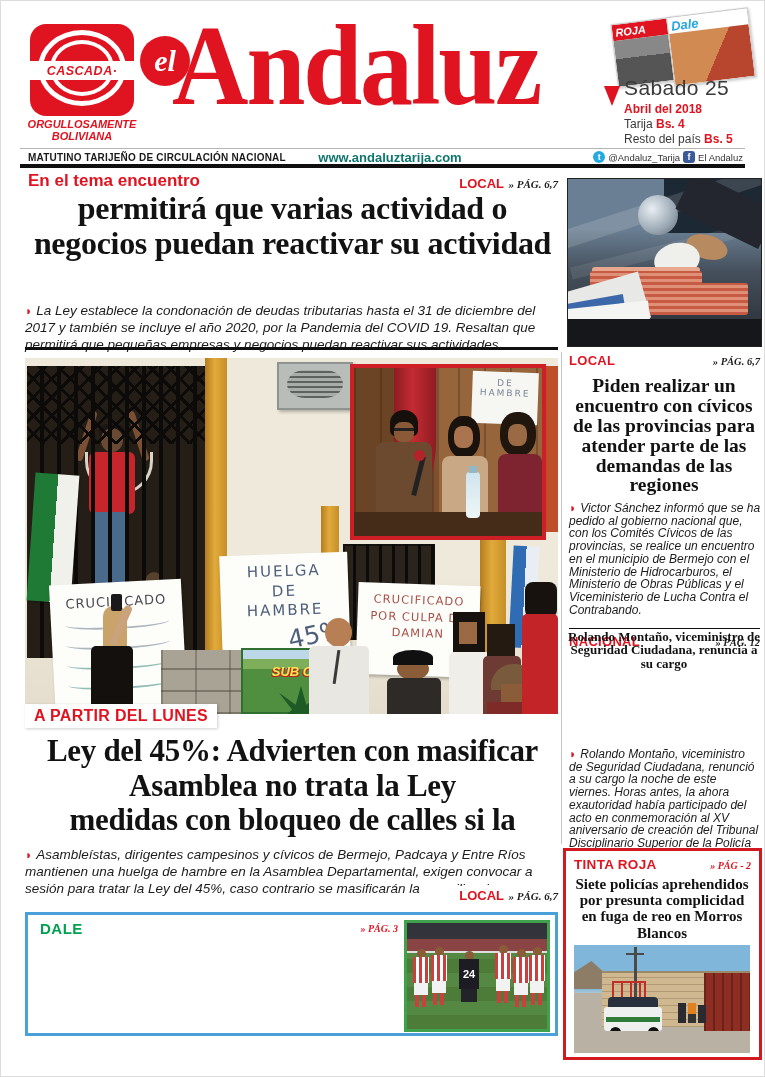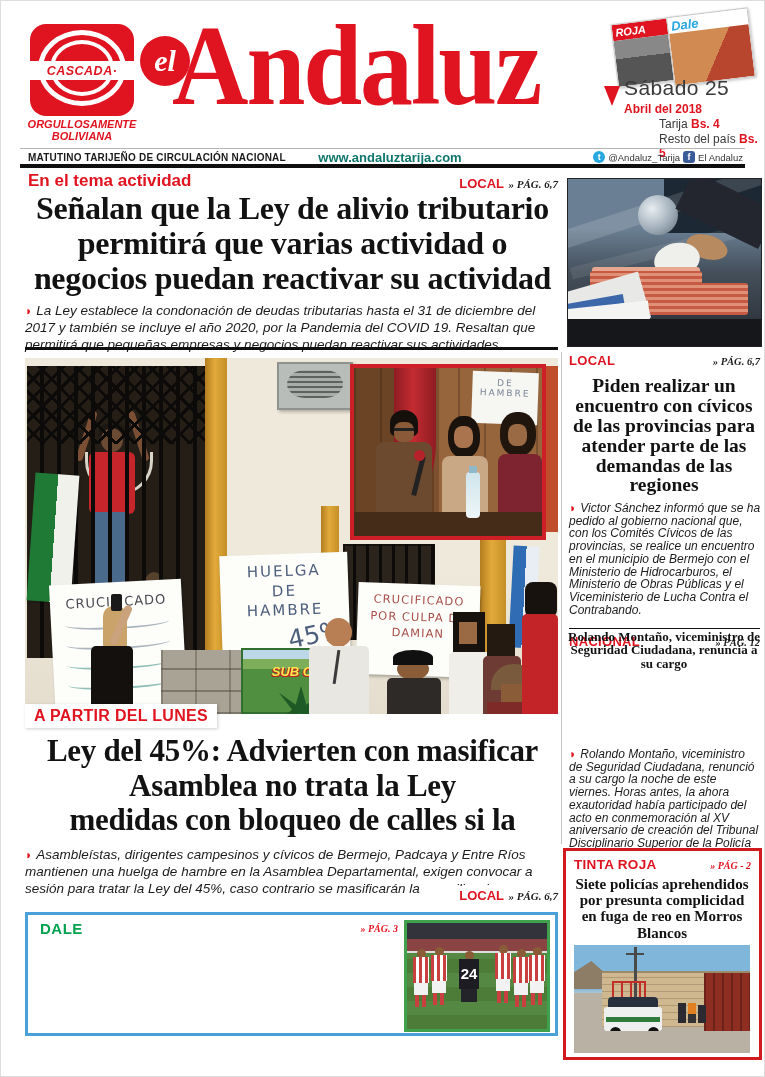--- a/index.html
+++ b/index.html
@@ -29,21 +29,21 @@
   .insert-dale{left:58px;top:0;width:80px;height:68px;transform:rotate(-7deg);}
   .insert-head{height:16px;display:flex;align-items:center;padding-left:3px;font-weight:bold;font-style:italic;}
   .insert-head.roja{color:#fff;background:#e01420;font-size:11px;}
   .insert-head.dale{color:#2aa7df;font-size:13px;background:#fff;}
   .insert-body-roja{height:46px;background:linear-gradient(180deg,#888 0 40%,#555 40% 100%);}
   .insert-body-dale{height:52px;background:linear-gradient(120deg,#d08a52 0 55%,#b8452e 55% 100%);}
   .ribbon{left:604px;top:86px;width:16px;height:20px;background:#e01420;clip-path:polygon(0 0,100% 0,50% 100%);}
   .dateblock{left:624px;top:76px;width:140px;color:#3a3a3a;}
   .date-day{font-size:21px;letter-spacing:.4px;}
   .date-month{font-size:12px;font-weight:bold;color:#e01420;margin-top:2px;}
-  .price{font-size:12px;margin-top:1px;margin-left:35px;}
+  .price{font-size:12px;margin-top:1px;}
   .price b{color:#e01420;}
   .thin-rule{left:20px;top:148px;width:725px;height:1px;background:#b5b5b5;}
   .info-row{left:20px;top:151px;width:725px;height:14px;font-size:10px;color:#1a1a1a;}
   .slogan{position:absolute;left:8px;top:1px;font-weight:bold;letter-spacing:.2px;}
   .website{position:absolute;left:270px;width:200px;text-align:center;top:-1px;
            color:#0f766e;font-weight:bold;font-size:13px;}
   .socials{position:absolute;right:2px;top:0;display:flex;align-items:center;gap:3px;font-size:9.5px;color:#333;}
   .soc-icon{width:12px;height:12px;border-radius:3px;display:flex;align-items:center;justify-content:center;
             color:#fff;font-weight:bold;font-size:9px;}
   .tw{background:#28a8e0;border-radius:50%;}
@@ -207,21 +207,21 @@
   .sc-wall{position:absolute;left:0;top:16px;width:100%;height:12px;background:#8a4444;}
   .sc-rail{position:absolute;left:0;top:28px;width:100%;height:2px;background:#ddd;}
   .player{position:absolute;}
   .pl-head{position:absolute;left:4px;top:0;width:9px;height:9px;background:#8a5c38;border-radius:50%;}
   .pl-torso{position:absolute;left:0;top:8px;width:16px;height:26px;
             background:repeating-linear-gradient(90deg,#c94040 0 3px,#fff 3px 6px);}
   .pl-shorts{position:absolute;left:1px;top:34px;width:14px;height:12px;background:#f2f2f2;}
   .pl-socks{position:absolute;left:2px;top:46px;width:4px;height:12px;background:#c94040;}
   .pl-socks.r2{left:9px;}
   .pl24-torso{position:absolute;left:0;top:8px;width:20px;height:30px;background:#1c1c22;color:#fff;
-            font-weight:bold;font-size:15px;text-align:center;line-height:30px;}
+            font-weight:bold;font-size:11px;text-align:center;line-height:30px;}
   .pl24-shorts{position:absolute;left:2px;top:38px;width:16px;height:13px;background:#23232a;}
 
   
   .vline{left:561px;top:352px;width:1px;height:492px;background:#c4c4c4;}
   .rc-header{width:191px;display:flex;justify-content:space-between;align-items:baseline;}
   .rc-header .sec{color:#e01420;font-weight:bold;font-size:13px;letter-spacing:.3px;}
   .rc-header .pg{color:#1d1d1d;font-weight:bold;font-style:italic;font-size:10.5px;font-family:"Liberation Serif",serif;}
   .rc-h-local{left:569px;top:353px;}
   .rc-head1{left:566px;top:376px;width:196px;font-size:19.5px;line-height:1.02;}
   .rc-body{font-style:italic;font-size:12px;line-height:1.06;color:#1c1c1c;}
@@ -303,27 +303,26 @@
     <span class="website">www.andaluztarija.com</span>
     <span class="socials">
       <span class="soc-icon tw">t</span>
       <span>@Andaluz_Tarija</span>
       <span class="soc-icon fb">f</span>
       <span>El Andaluz</span>
     </span>
   </div>
   <div class="abs rule-thick"></div>
 
-  <div class="abs kicker">En el tema actividad</div>
+  <div class="abs kicker">En el tema encuentro</div>
   <div class="abs ts-meta meta">
     <span class="sec">LOCAL</span>
     <span class="pg">» PÁG. 6,7</span>
   </div>
   <div class="abs headline ts-headline">
-    <div>Señalan que la Ley de alivio tributario</div>
     <div>permitirá que varias actividad o</div>
     <div>negocios puedan reactivar su actividad</div>
   </div>
   <div class="abs deck ts-deck">
     <span class="bullet">◗</span><span>La Ley establece la condonación de deudas tributarias hasta el 31 de diciembre del 2017 y también se incluye el año 2020, por la Pandemia del COVID 19. Resaltan que permitirá que pequeñas empresas y negocios puedan reactivar sus actividades.</span>
   </div>
   <div class="abs rule-left"></div>
 
   <div class="abs money-photo">
     <div class="abs mn-corner"></div>

